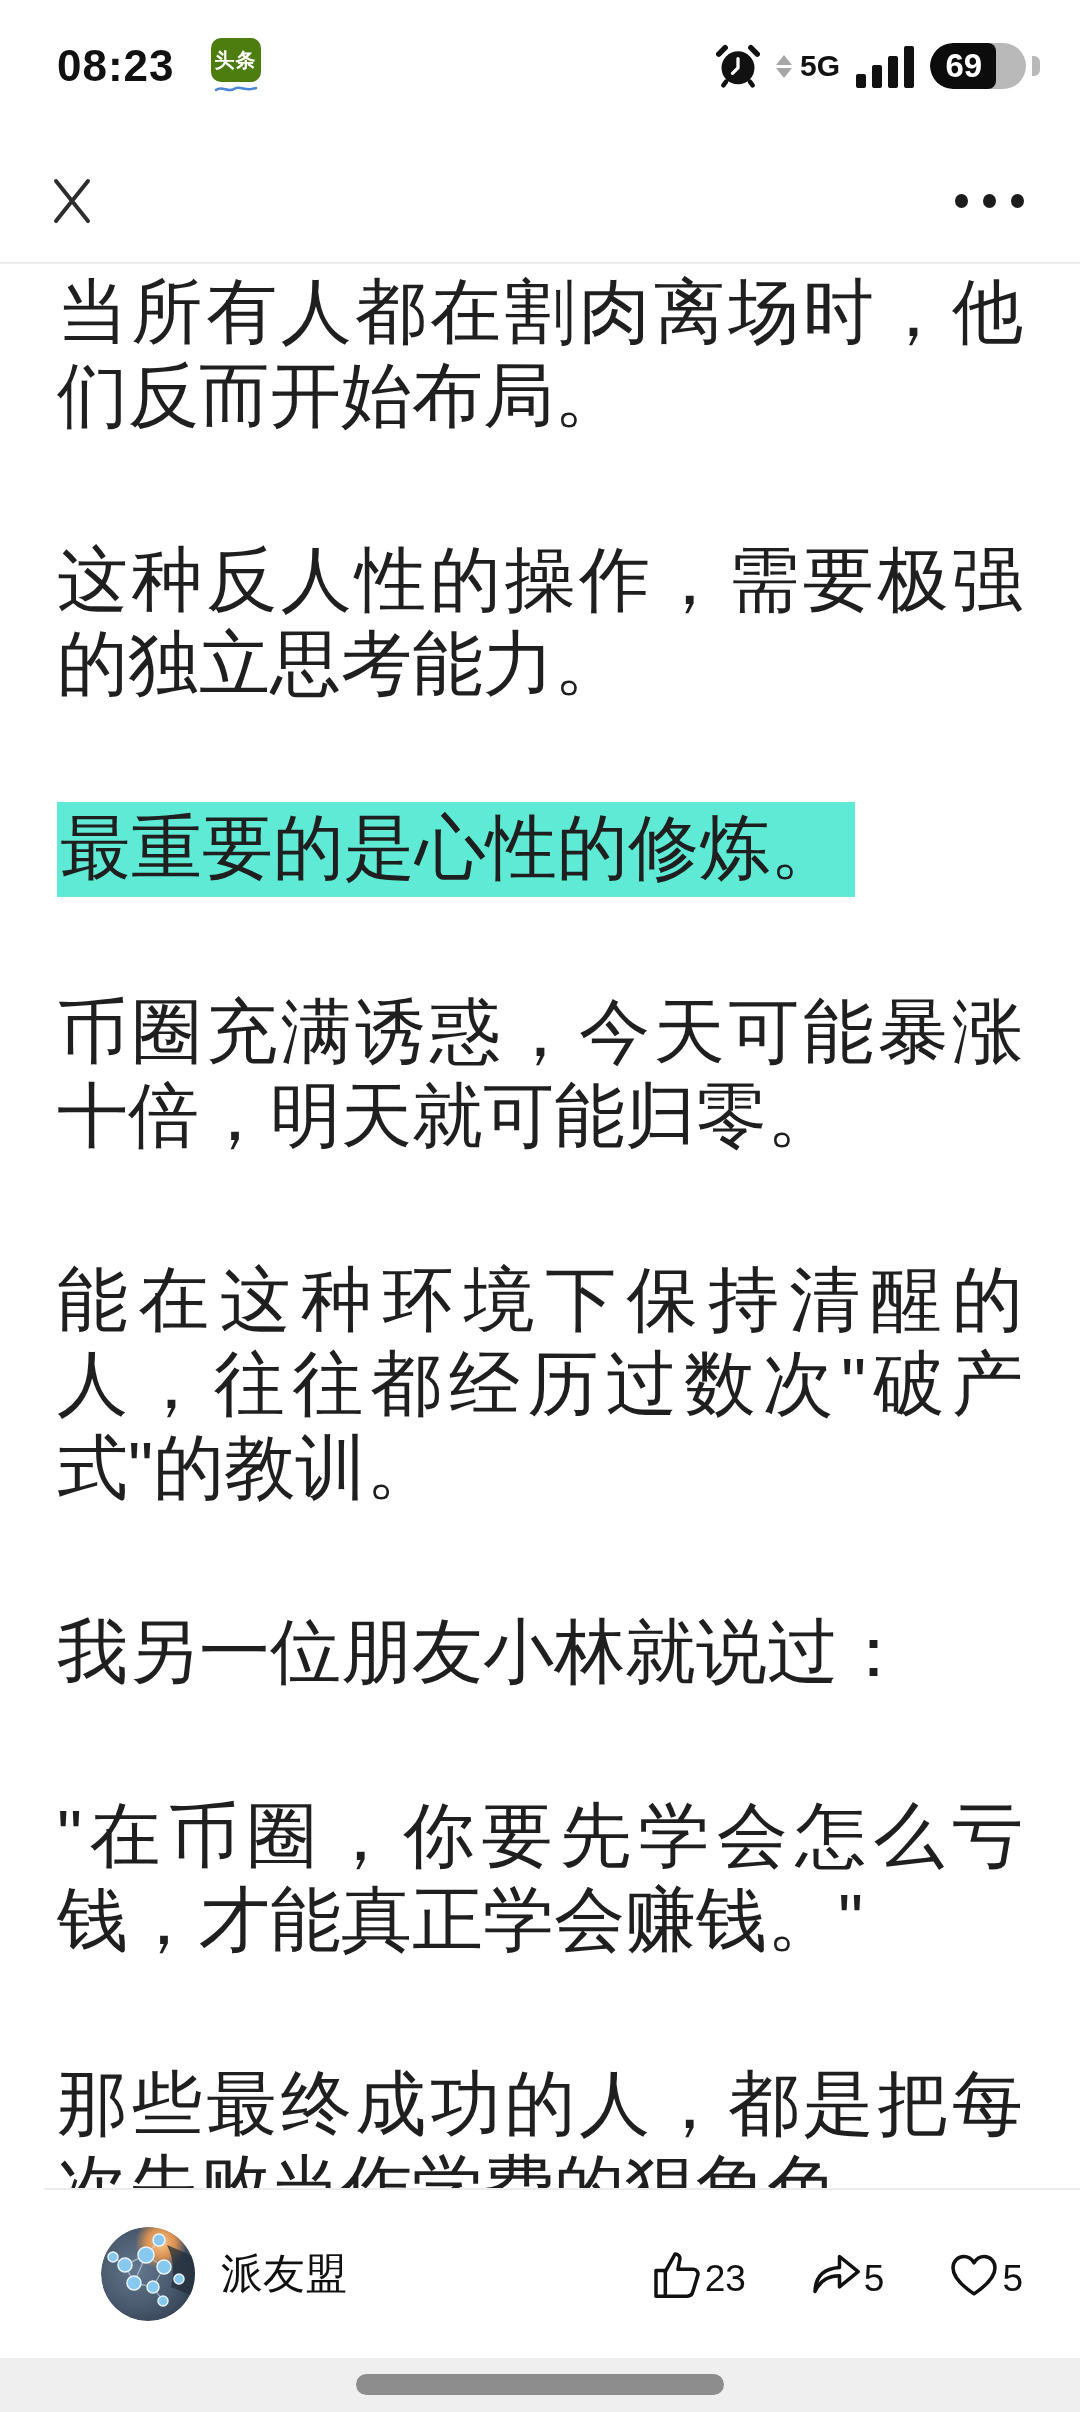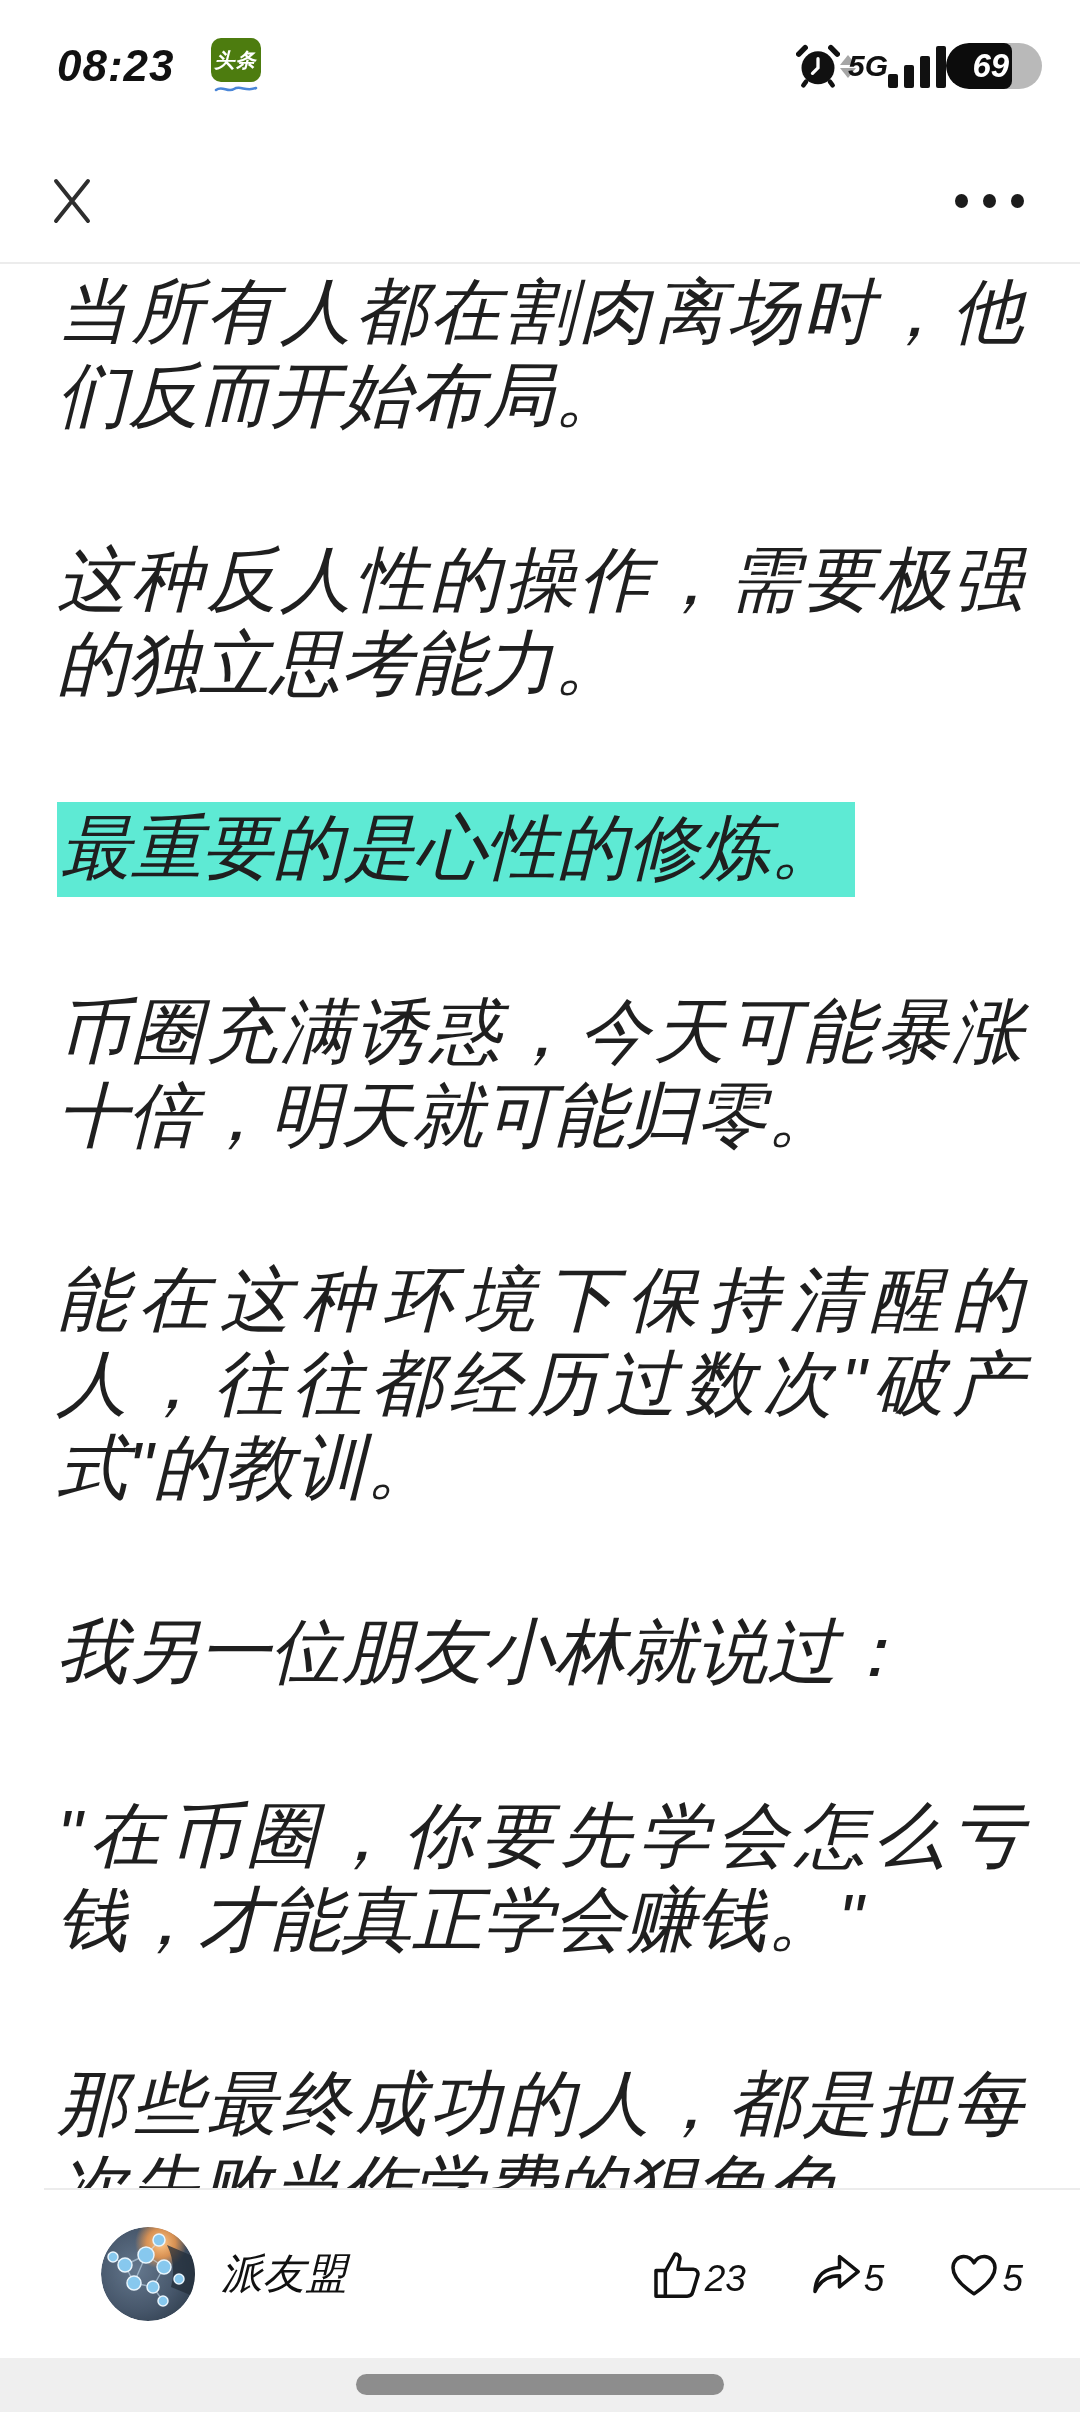--- a/index.html
+++ b/index.html
@@ -1,43 +1,43 @@
 <!DOCTYPE html>
 <html><head>
 <meta charset="utf-8">
 <style>
   * { margin:0; padding:0; box-sizing:border-box; }
   html,body { width:1080px; height:2412px; background:#ffffff;
     font-family:"Liberation Sans","DejaVu Sans",sans-serif; color:#1f1f1f; overflow:hidden; }
-  .screen { position:relative; width:1080px; height:2412px; background:#fff;font-style:italic; }
+  .screen { position:relative; width:1080px; height:2412px; background:#fff; }
 
   
   .status-bar { position:absolute; top:30px; left:0; right:0; height:72px;
     display:flex; align-items:center; padding:0 40px 0 57px; }
   .time { font-size:44px; font-weight:bold; letter-spacing:1px; color:#111; }
   .app-badge-wrap { margin-left:36px; display:flex; flex-direction:column; align-items:center; }
   .app-badge { width:50px; height:44px; background:#4d7c0f; border-radius:10px;
     color:#fff; font-size:20px; font-weight:bold; display:flex; align-items:center; justify-content:center;
     letter-spacing:1px; }
   .badge-wave { margin-top:2px; }
-  .status-right { margin-left:auto; display:flex; align-items:center; }
+  .status-right { margin-left:auto; display:flex; align-items:center; gap:16px; }
   .updown { display:flex; flex-direction:column; align-items:center; gap:3px; }
   .tri-up { width:0; height:0; border-left:8px solid transparent; border-right:8px solid transparent;
     border-bottom:10px solid #a6a6a6; }
   .tri-down { width:0; height:0; border-left:8px solid transparent; border-right:8px solid transparent;
     border-top:10px solid #a6a6a6; }
   .net-label { font-size:30px; font-weight:bold; color:#111; margin-left:-8px; }
   .sig { display:flex; align-items:flex-end; gap:6px; height:44px; }
   .sig i { display:block; width:10px; background:#111; border-radius:2px; }
   .sig .b1{height:14px} .sig .b2{height:23px} .sig .b3{height:32px} .sig .b4{height:42px}
   .battery { position:relative; width:96px; height:46px; background:#b9b9b9; border-radius:23px;
     overflow:hidden; }
   .battery-fill { position:absolute; left:0; top:0; bottom:0; width:69%; background:#0c0c0c;
     border-radius:23px 8px 8px 23px; display:flex; align-items:center; justify-content:flex-end; }
-  .battery-num { color:#fff; font-size:33px; font-weight:bold; padding-right:3px; }
+  .battery-num { color:#fff; font-size:33px; font-weight:bold; padding-right:14px; }
   .battery-nub { width:8px; height:20px; background:#b9b9b9; border-radius:0 6px 6px 0; margin-left:-10px; }
 
   
   .nav-bar { position:absolute; top:140px; left:0; right:0; height:124px;
     display:flex; align-items:center; justify-content:space-between; padding:0 48px;
     border-bottom:2px solid #ececec; background:#fff; }
   .dots { display:flex; gap:15px; align-items:center; padding-right:8px; }
   .dots i { width:13px; height:14px; border-radius:50%; background:#1c1c1c; display:block; }
 
   

